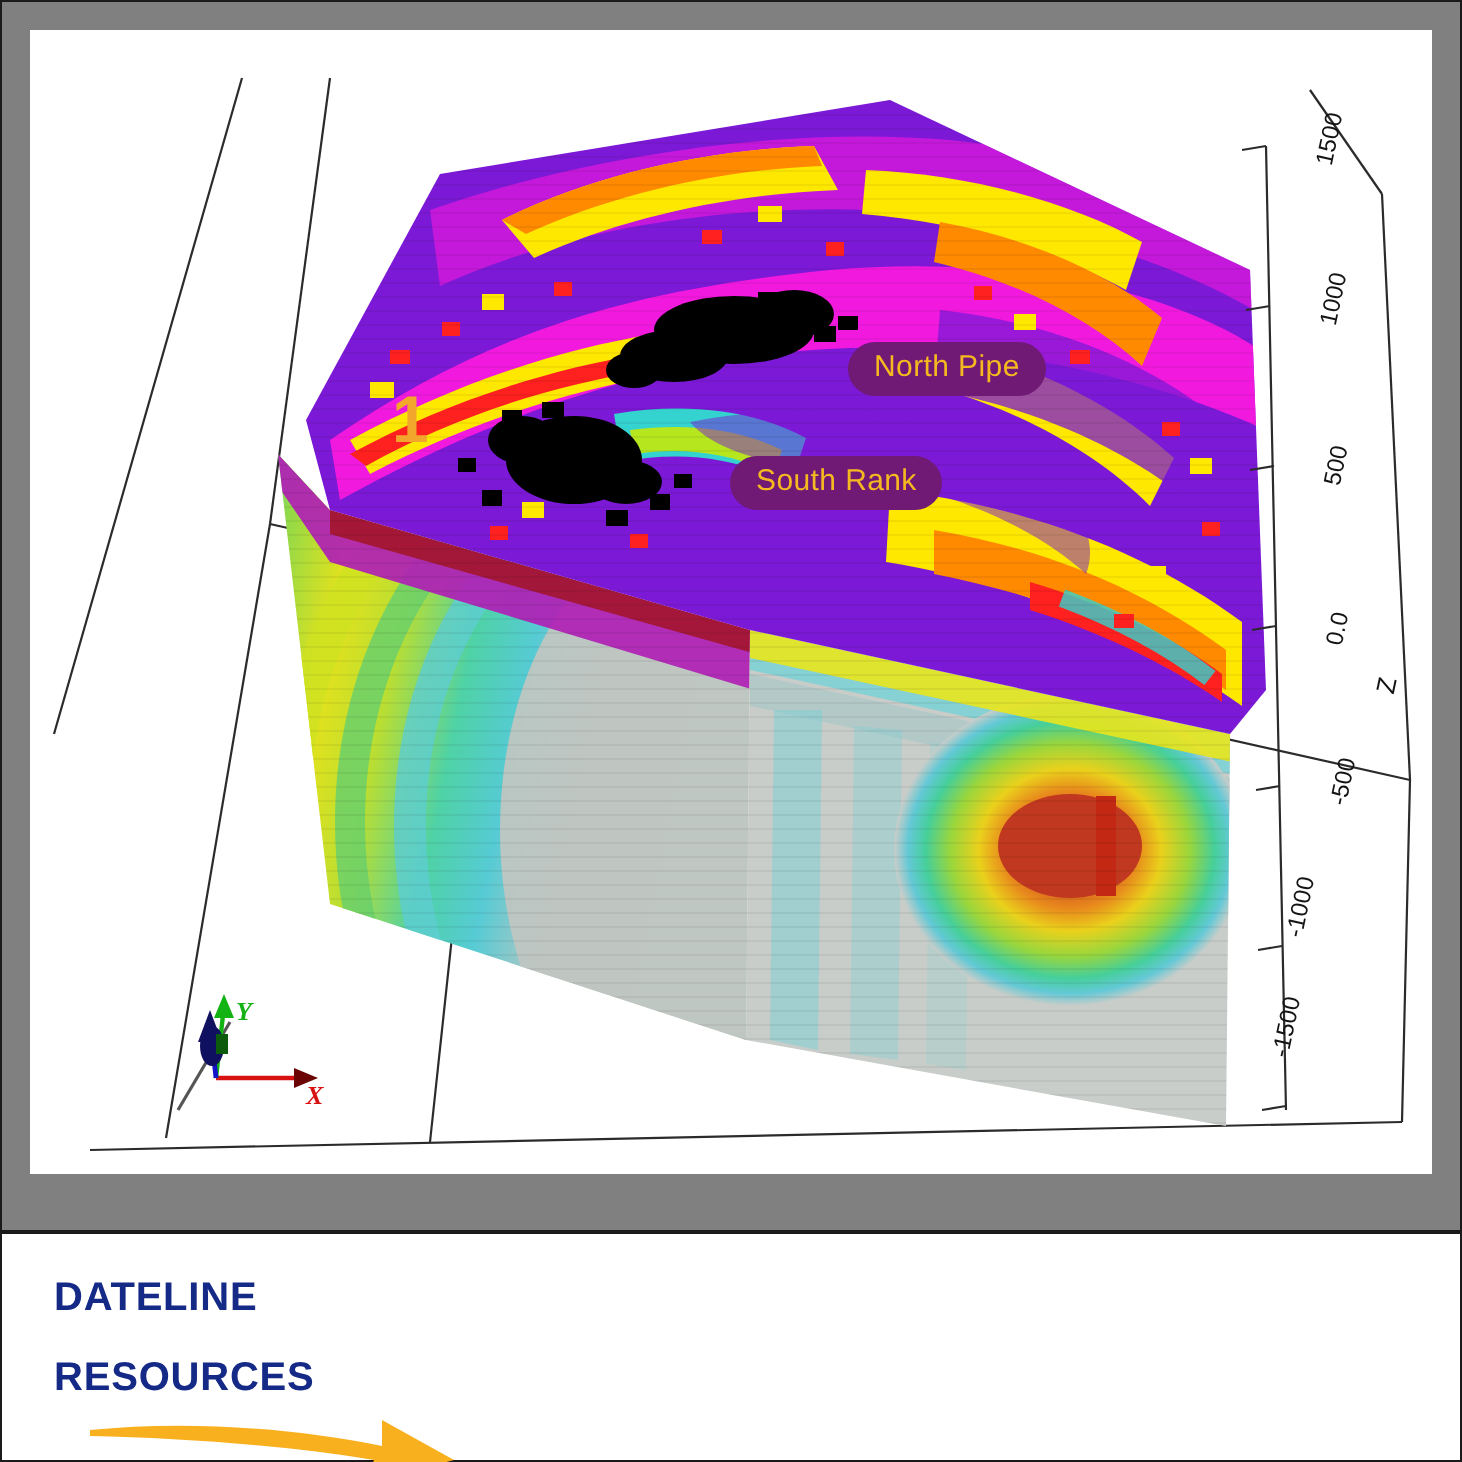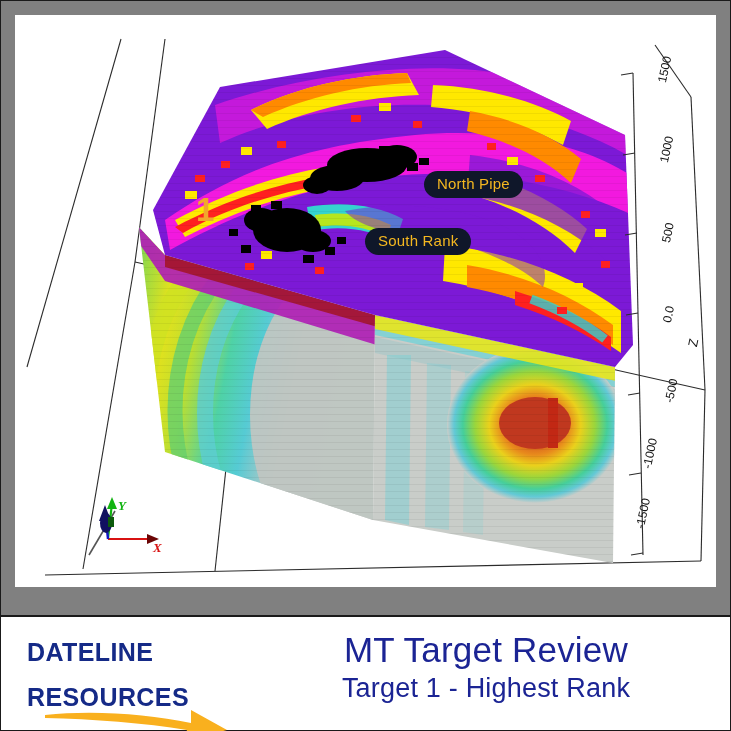--- a/index.html
+++ b/index.html
@@ -27,21 +27,21 @@
   .fig-sep{
     position:absolute;left:0;top:614px;width:729px;height:2px;
     background:#1a1a1a;
   }
   
   .scene{position:absolute;left:0;top:0;width:701px;height:572px;}
   .svgwrap{position:absolute;left:0;top:0;width:701px;height:572px;}
   
   .pill{
     position:absolute;
-    background:#0f172a;
+    background:#701a75;
     color:#f5b820;
     border-radius:14px;
     font-size:15px;
     font-weight:400;
     letter-spacing:.2px;
     padding:5px 13px 6px 13px;
     white-space:nowrap;
     font-family:"Liberation Sans","DejaVu Sans",sans-serif;
     line-height:1.05;
   }
@@ -79,21 +79,21 @@
   .footer{
     position:absolute;left:0;top:616px;width:729px;height:113px;
     background:#ffffff;
   }
   .logo{
     position:absolute;left:26px;top:22px;width:210px;height:82px;
   }
   .logo .ln{
     color:#152a87;font-weight:700;
     font-family:"Liberation Sans","DejaVu Sans",sans-serif;
-    font-size:25px;letter-spacing:.4px;line-height:1.08;
+    font-size:20px;letter-spacing:.4px;line-height:1.08;
     white-space:nowrap;
   }
   .logo .ln2{margin-top:18px;}
   .swoosh{position:absolute;left:14px;top:55px;width:196px;height:48px;}
   .titles{
     position:absolute;left:250px;top:12px;width:470px;
     text-align:center;color:#1b2494;
     font-family:"Liberation Sans","DejaVu Sans",sans-serif;
   }
   .t-main{font-size:35px;font-weight:400;line-height:1.18;letter-spacing:.2px;}
@@ -324,19 +324,15 @@
   <div class="footer">
 
     <div class="logo">
       <div class="ln">DATELINE</div>
       <div class="ln ln2">RESOURCES</div>
       <svg class="swoosh" viewBox="0 0 196 48">
         <path d="M4,21 C52,16 106,20 150,29 L150,16 L186,36 L141,48 L146,36 C104,29 52,25 4,24 Z" fill="#f9b01e"></path>
       </svg>
     </div>
 
-    <div class="titles">
-      <div class="t-main">MT Target Review</div>
-      <div class="t-sub">Target 1 - Highest Rank</div>
-    </div>
 
   </div>
 </div>
 
 </body></html>

